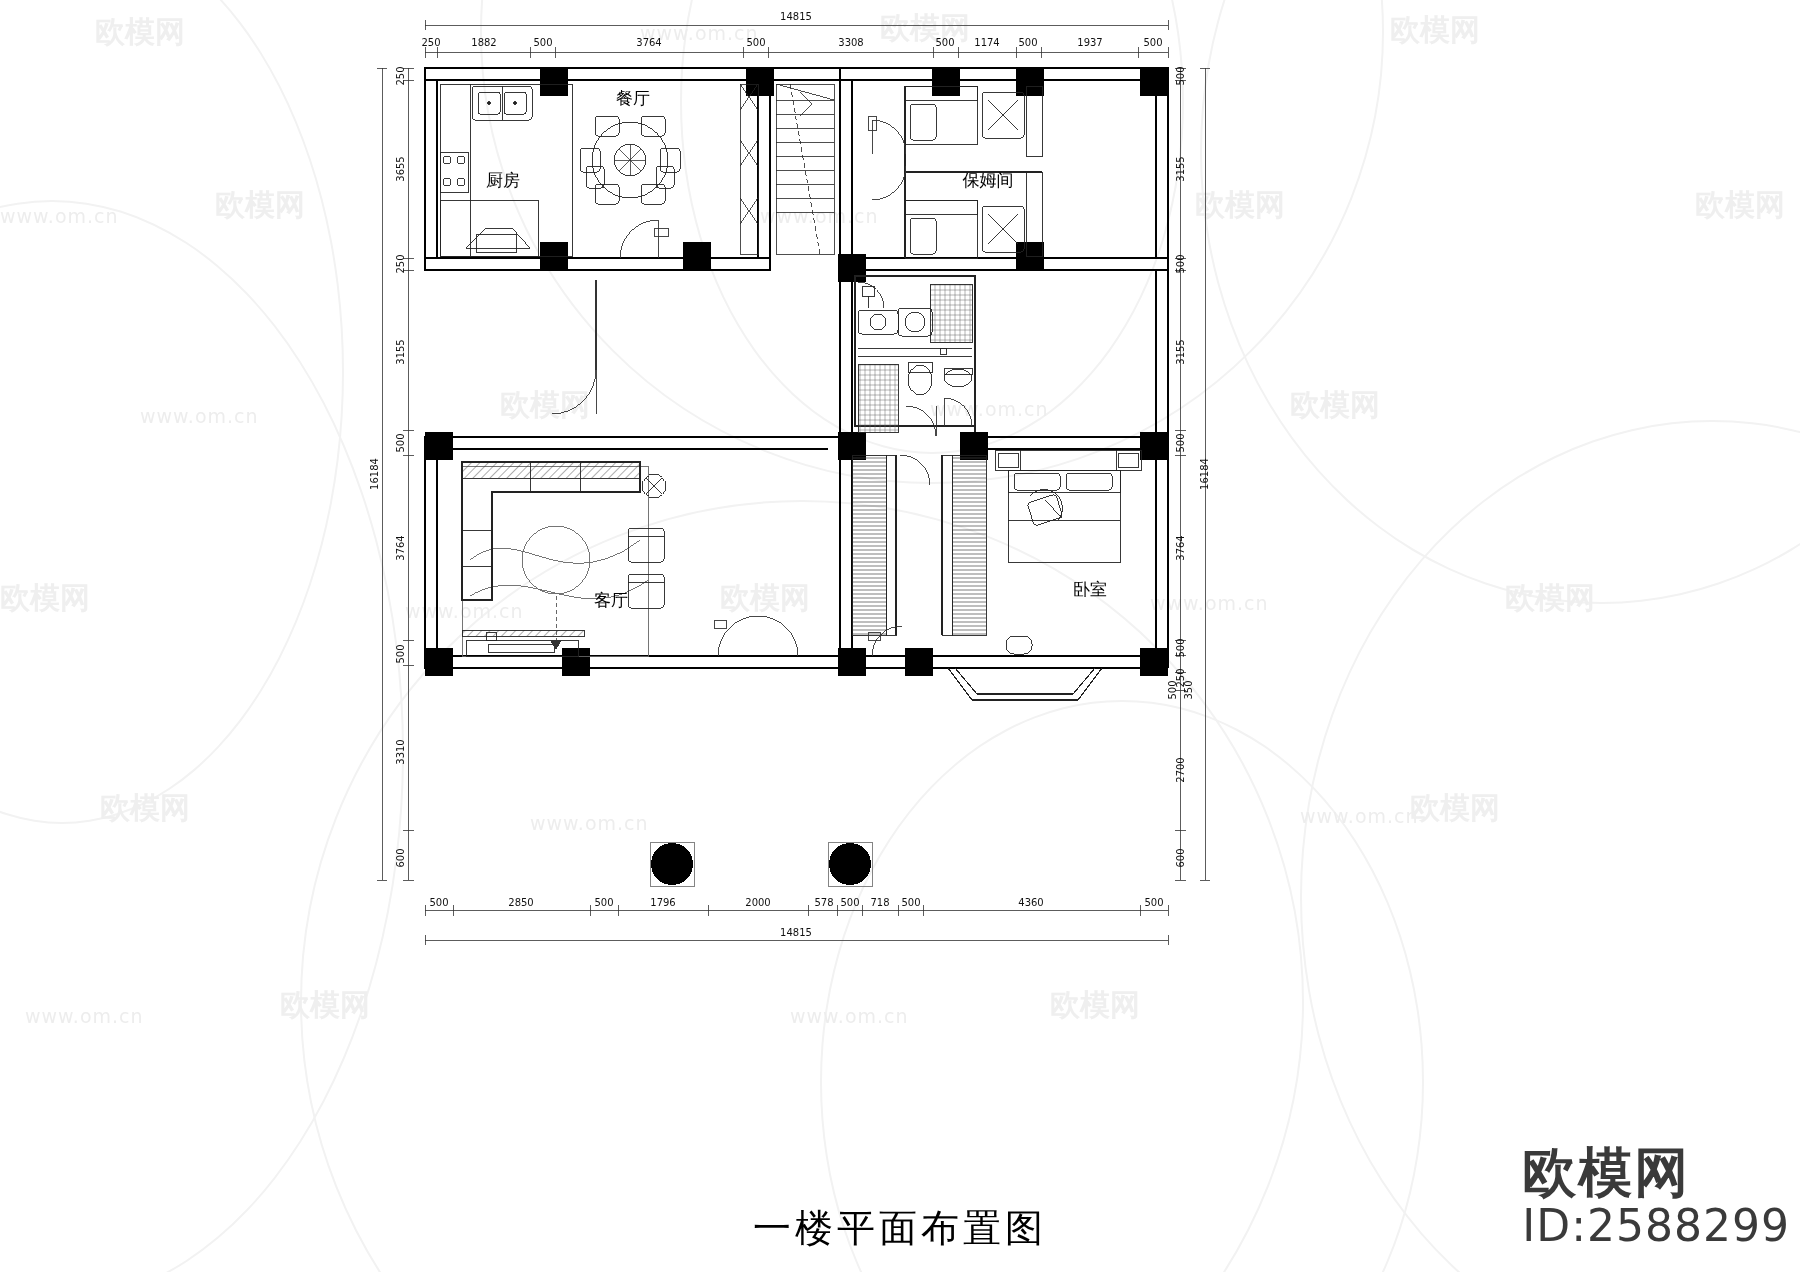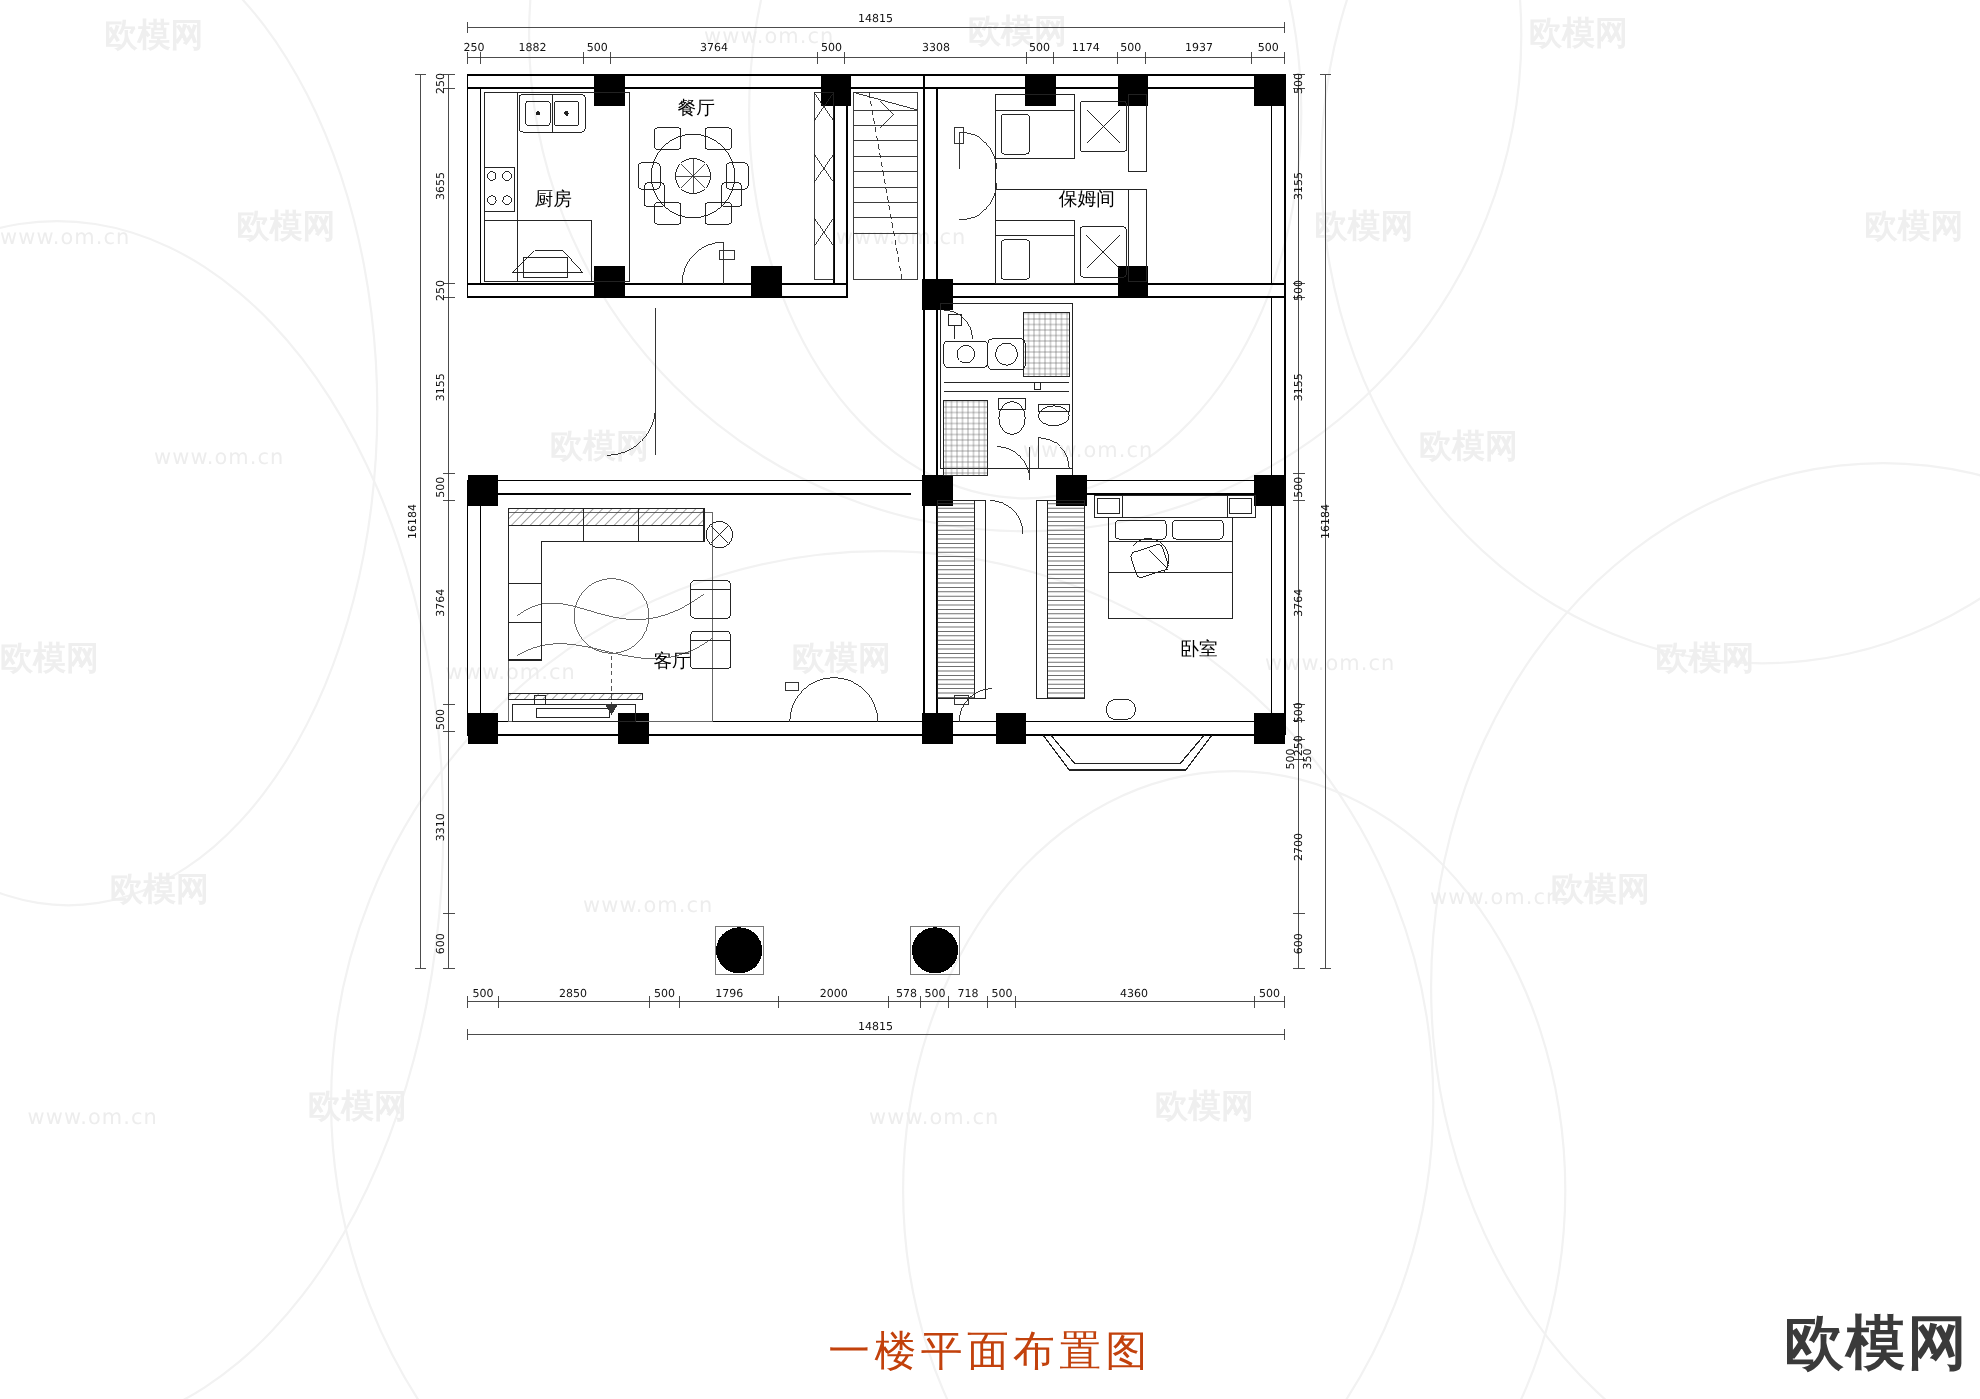--- a/index.html
+++ b/index.html
@@ -67,21 +67,21 @@
     letter-spacing: 1px;
     line-height: 1.1;
   }
   .plan-title {
     position: absolute;
     left: 0;
     right: 0;
     bottom: 18px;
     text-align: center;
     font-size: 38px;
-    color: #c2410c;
+    color: #000000;
     font-family: "DejaVu Sans", sans-serif;
     letter-spacing: 4px;
   }
 </style>
 </head>
 <body>
 
 <div id="page">
 
   <div class="layer">
@@ -574,17 +574,18 @@
       <text x="911" y="906" text-anchor="middle">500</text>
       <text x="1031" y="906" text-anchor="middle">4360</text>
       <text x="1154" y="906" text-anchor="middle">500</text>
 
       <text x="796" y="936" text-anchor="middle">14815</text>
     </g>
   </svg>
 
   <div class="brandbox">
     <div class="bname">欧模网</div>
+    <div class="bid">ID:2588299</div>
   </div>
 
   <div class="plan-title">一楼平面布置图</div>
 
 </div>
 
 </body></html>

